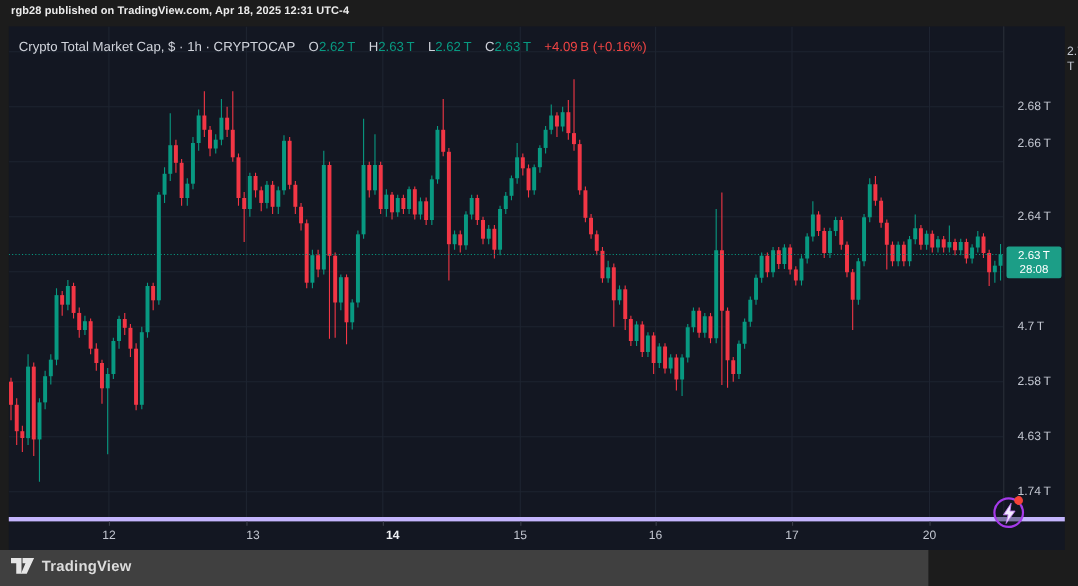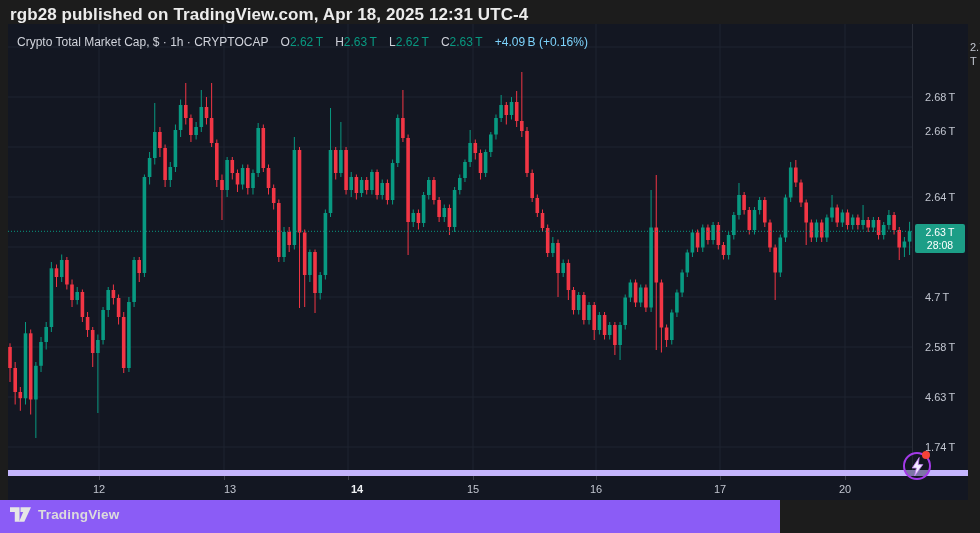--- a/index.html
+++ b/index.html
@@ -1,56 +1,56 @@
 <!DOCTYPE html>
 <html><head>
 <meta charset="utf-8">
 <style>
   html,body{margin:0;padding:0;background:#1c1c1c;}
   *{box-sizing:border-box;font-family:"Liberation Sans",sans-serif;}
   #stage{position:relative;width:980px;height:533px;background:#1c1c1c;overflow:hidden;}
-  #attribution{position:absolute;left:10px;top:5px;font-size:17px;font-weight:700;color:#ececec;letter-spacing:.1px;}
+  #attribution{position:absolute;left:10px;top:5px;font-size:10px;font-weight:700;color:#ececec;letter-spacing:.1px;}
   #panel{position:absolute;left:8px;top:24px;width:960px;height:476px;background:#131722;}
   #plot{position:absolute;left:0;top:0;width:904px;height:446px;}
   #legend{position:absolute;left:9px;top:11px;font-size:12px;color:#d1d4dc;white-space:nowrap;z-index:5;}
   #legend .val{color:#2a9d8a;}
   #legend .lbl{color:#cfd2da;margin-left:9px;}
   #legend .chg{color:#2a9d8a;margin-left:9px;}
   #price-axis{position:absolute;left:904px;top:0;width:56px;height:446px;border-left:1px solid #2a2e39;}
   #price-axis .plabel{position:absolute;left:12px;height:14px;line-height:14px;font-size:11px;color:#c2c6d0;}
-  #time-axis{position:absolute;left:0;top:446px;width:960px;height:30px;border-top:6px solid #c4b5fd;}
+  #time-axis{position:absolute;left:0;top:446px;width:960px;height:30px;border-top:4px solid #c4b5fd;}
   #time-axis .tlabel{position:absolute;top:7px;transform:translateX(-50%);font-size:11px;color:#c2c6d0;}
   #time-axis .tlabel.bold{font-weight:700;color:#eef0f3;}
   #time-axis .tick{position:absolute;top:0;width:1px;height:4px;background:#3a3e4a;}
   #badge{position:absolute;left:2px;width:50px;border-radius:2px;color:#fff;text-align:center;
          font-size:10.5px;line-height:12.5px;padding:2px 0;z-index:6;}
   #boost-btn{position:absolute;left:903px;top:452px;width:28px;height:28px;border-radius:50%;
              border:2px solid #a43ae8;background:rgba(19,23,34,.4);cursor:pointer;z-index:8;}
   #boost-btn svg{position:absolute;left:5px;top:3px;}
   #notif-dot{position:absolute;left:922px;top:451px;width:8px;height:8px;border-radius:50%;z-index:9;}
-  #footer{position:absolute;left:0;top:500px;width:780px;height:33px;background:#8b5cf6;}
+  #footer{position:absolute;left:0;top:500px;width:844px;height:33px;background:#404040;}
   #brand{position:absolute;left:10px;top:7px;display:flex;align-items:center;gap:7px;cursor:pointer;}
   #brand .brand-text{font-size:13.5px;font-weight:700;color:#dcdcdc;letter-spacing:.2px;}
 </style>
 </head>
 <body>
 
 <div id="stage">
 
   <div id="attribution">rgb28 published on TradingView.com, Apr 18, 2025 12:31 UTC-4</div>
 
   <div id="panel">
 
     <div id="legend">
       <span>Crypto Total Market Cap, $ · 1h · CRYPTOCAP</span>
       <span class="lbl">O</span><span class="val" style="color: rgb(8, 153, 129);">2.62 T</span>
       <span class="lbl">H</span><span class="val" style="color: rgb(8, 153, 129);">2.63 T</span>
       <span class="lbl">L</span><span class="val" style="color: rgb(8, 153, 129);">2.62 T</span>
       <span class="lbl">C</span><span class="val" style="color: rgb(8, 153, 129);">2.63 T</span>
-      <span class="chg" style="color: #7dd3fc; text-align: center;">+4.09 B (+0.16%)</span>
+      <span class="chg" style="color: #ef4444; text-align: center;">+4.09 B (+0.16%)</span>
     </div>
 
     <svg id="plot" width="904" height="446" xmlns="http://www.w3.org/2000/svg">
         <g>
           <line x1="0" x2="904" y1="423.0" y2="423.0" stroke="#1e2431" stroke-width="1"></line>
           <line x1="0" x2="904" y1="373.0" y2="373.0" stroke="#1e2431" stroke-width="1"></line>
           <line x1="0" x2="904" y1="323.0" y2="323.0" stroke="#1e2431" stroke-width="1"></line>
           <line x1="0" x2="904" y1="273.0" y2="273.0" stroke="#1e2431" stroke-width="1"></line>
           <line x1="0" x2="904" y1="223.0" y2="223.0" stroke="#1e2431" stroke-width="1"></line>
           <line x1="0" x2="904" y1="173.0" y2="173.0" stroke="#1e2431" stroke-width="1"></line>

